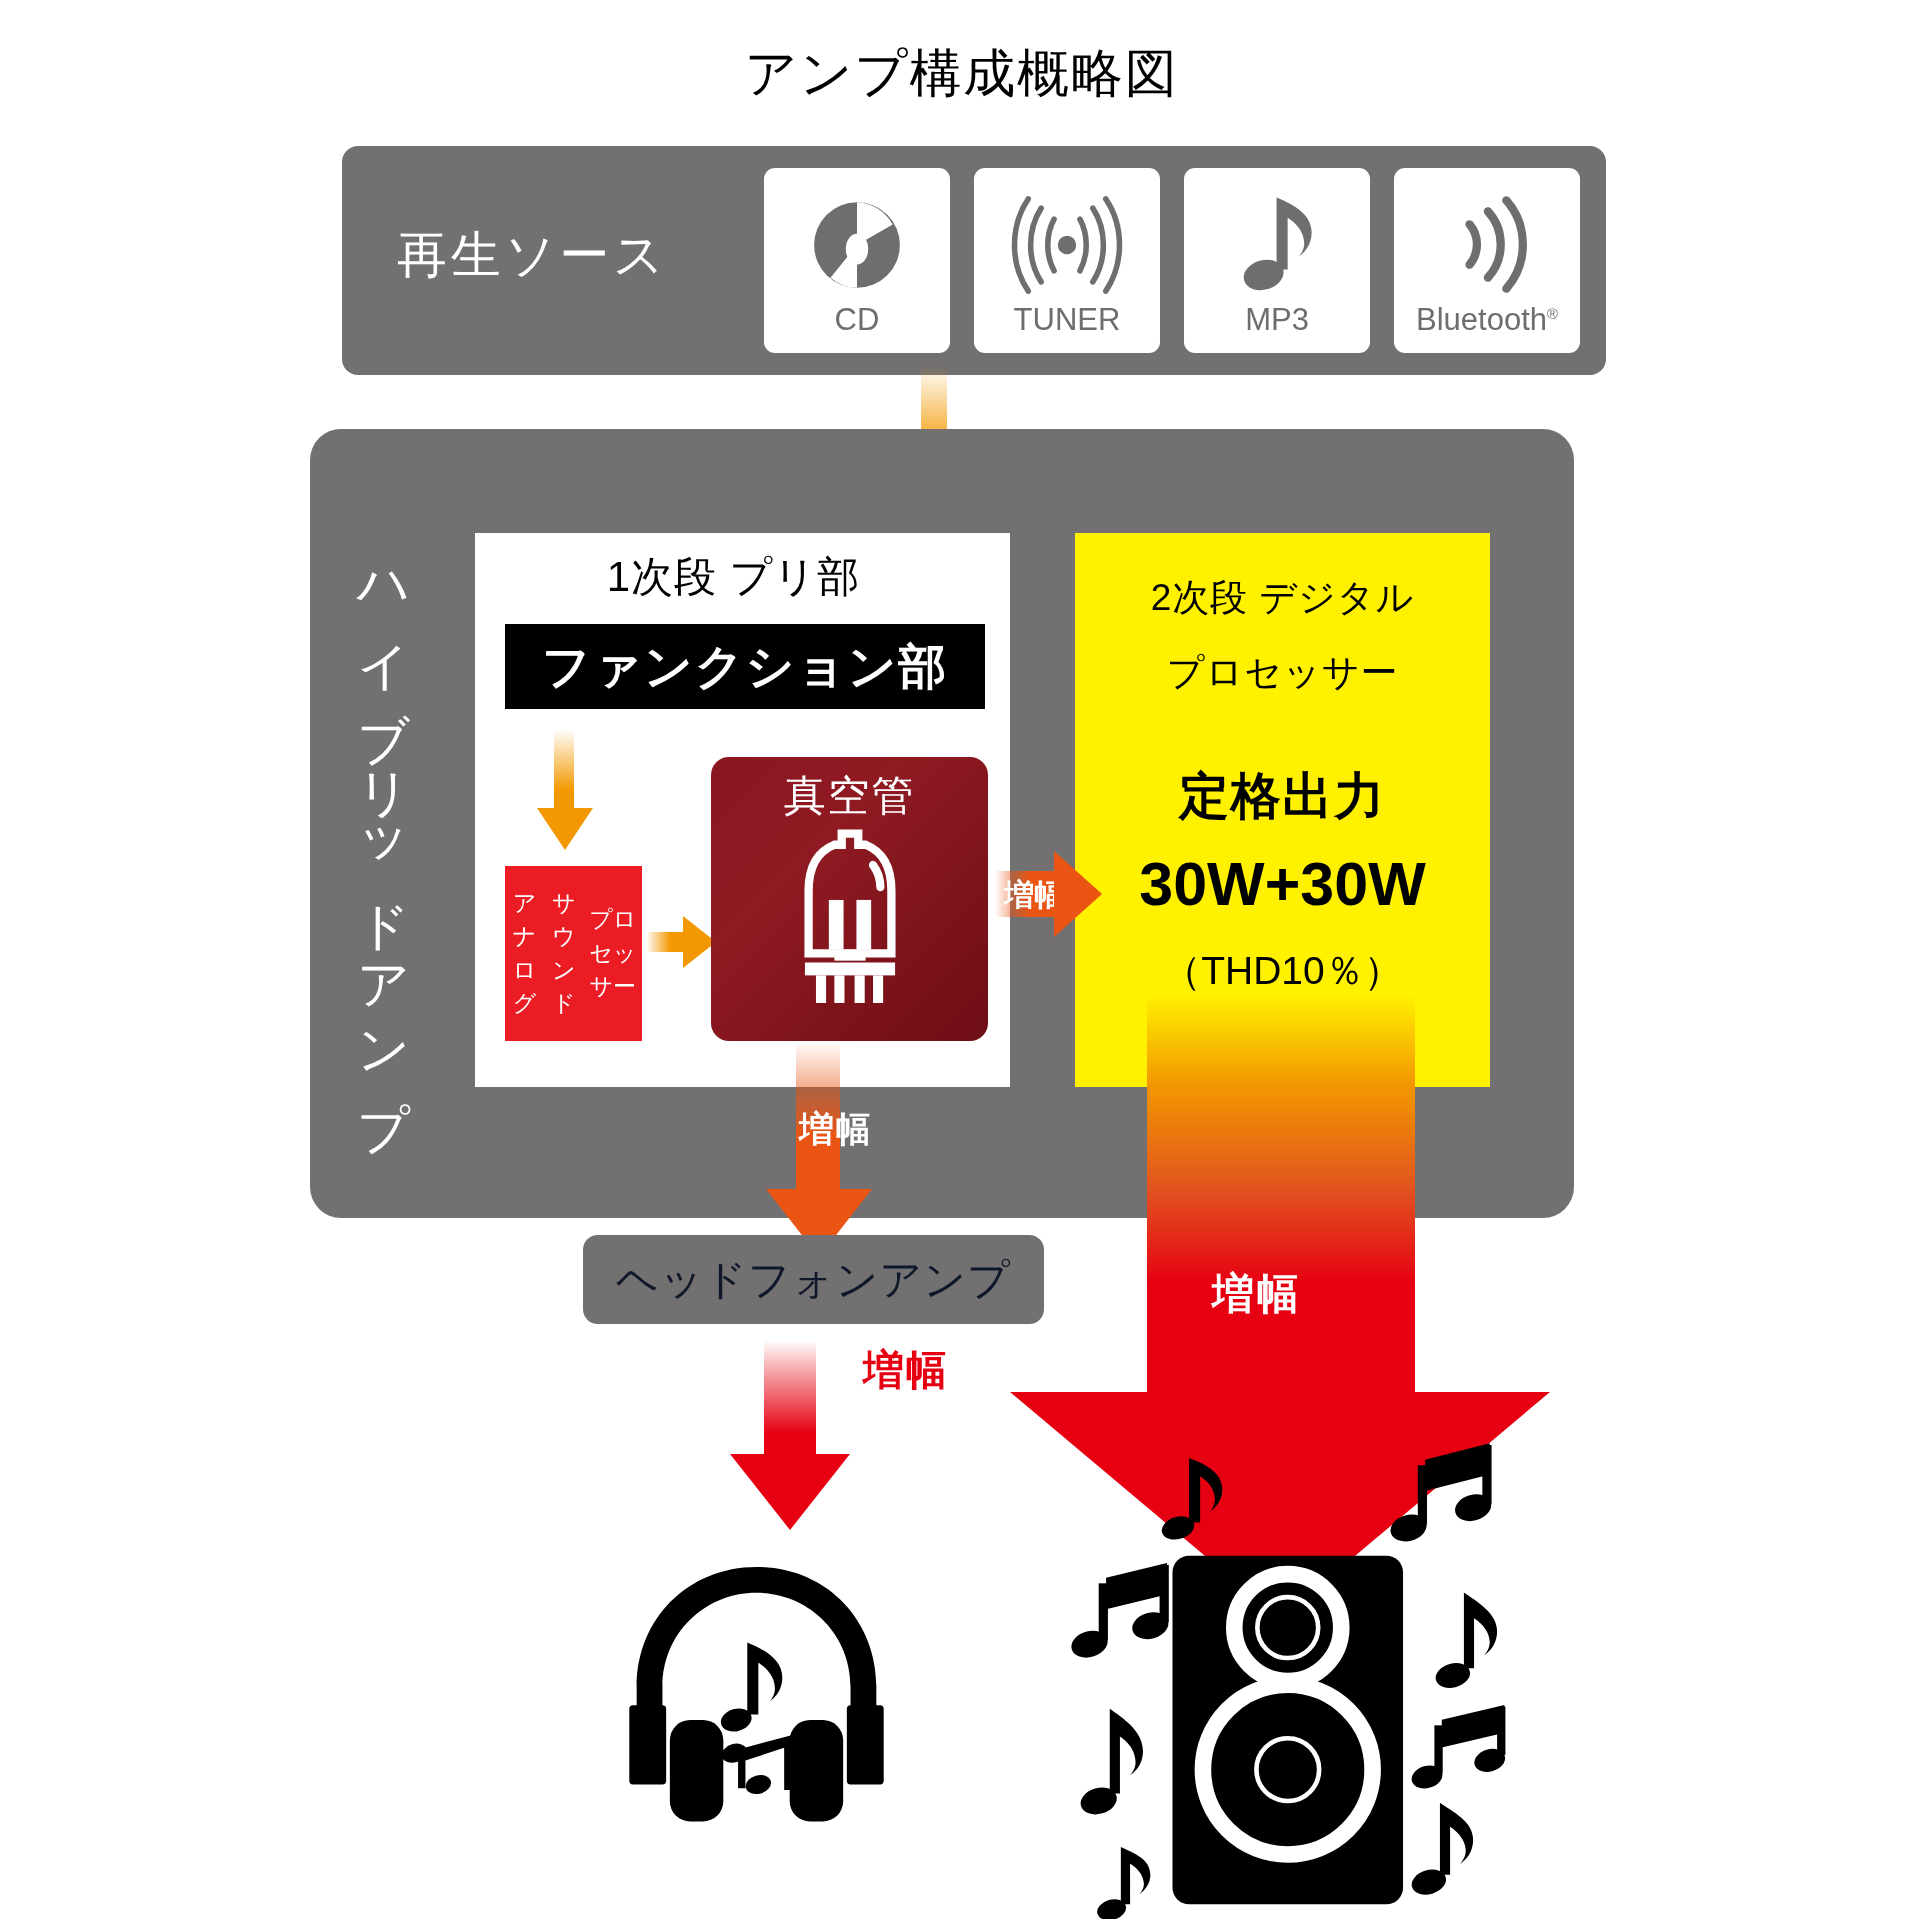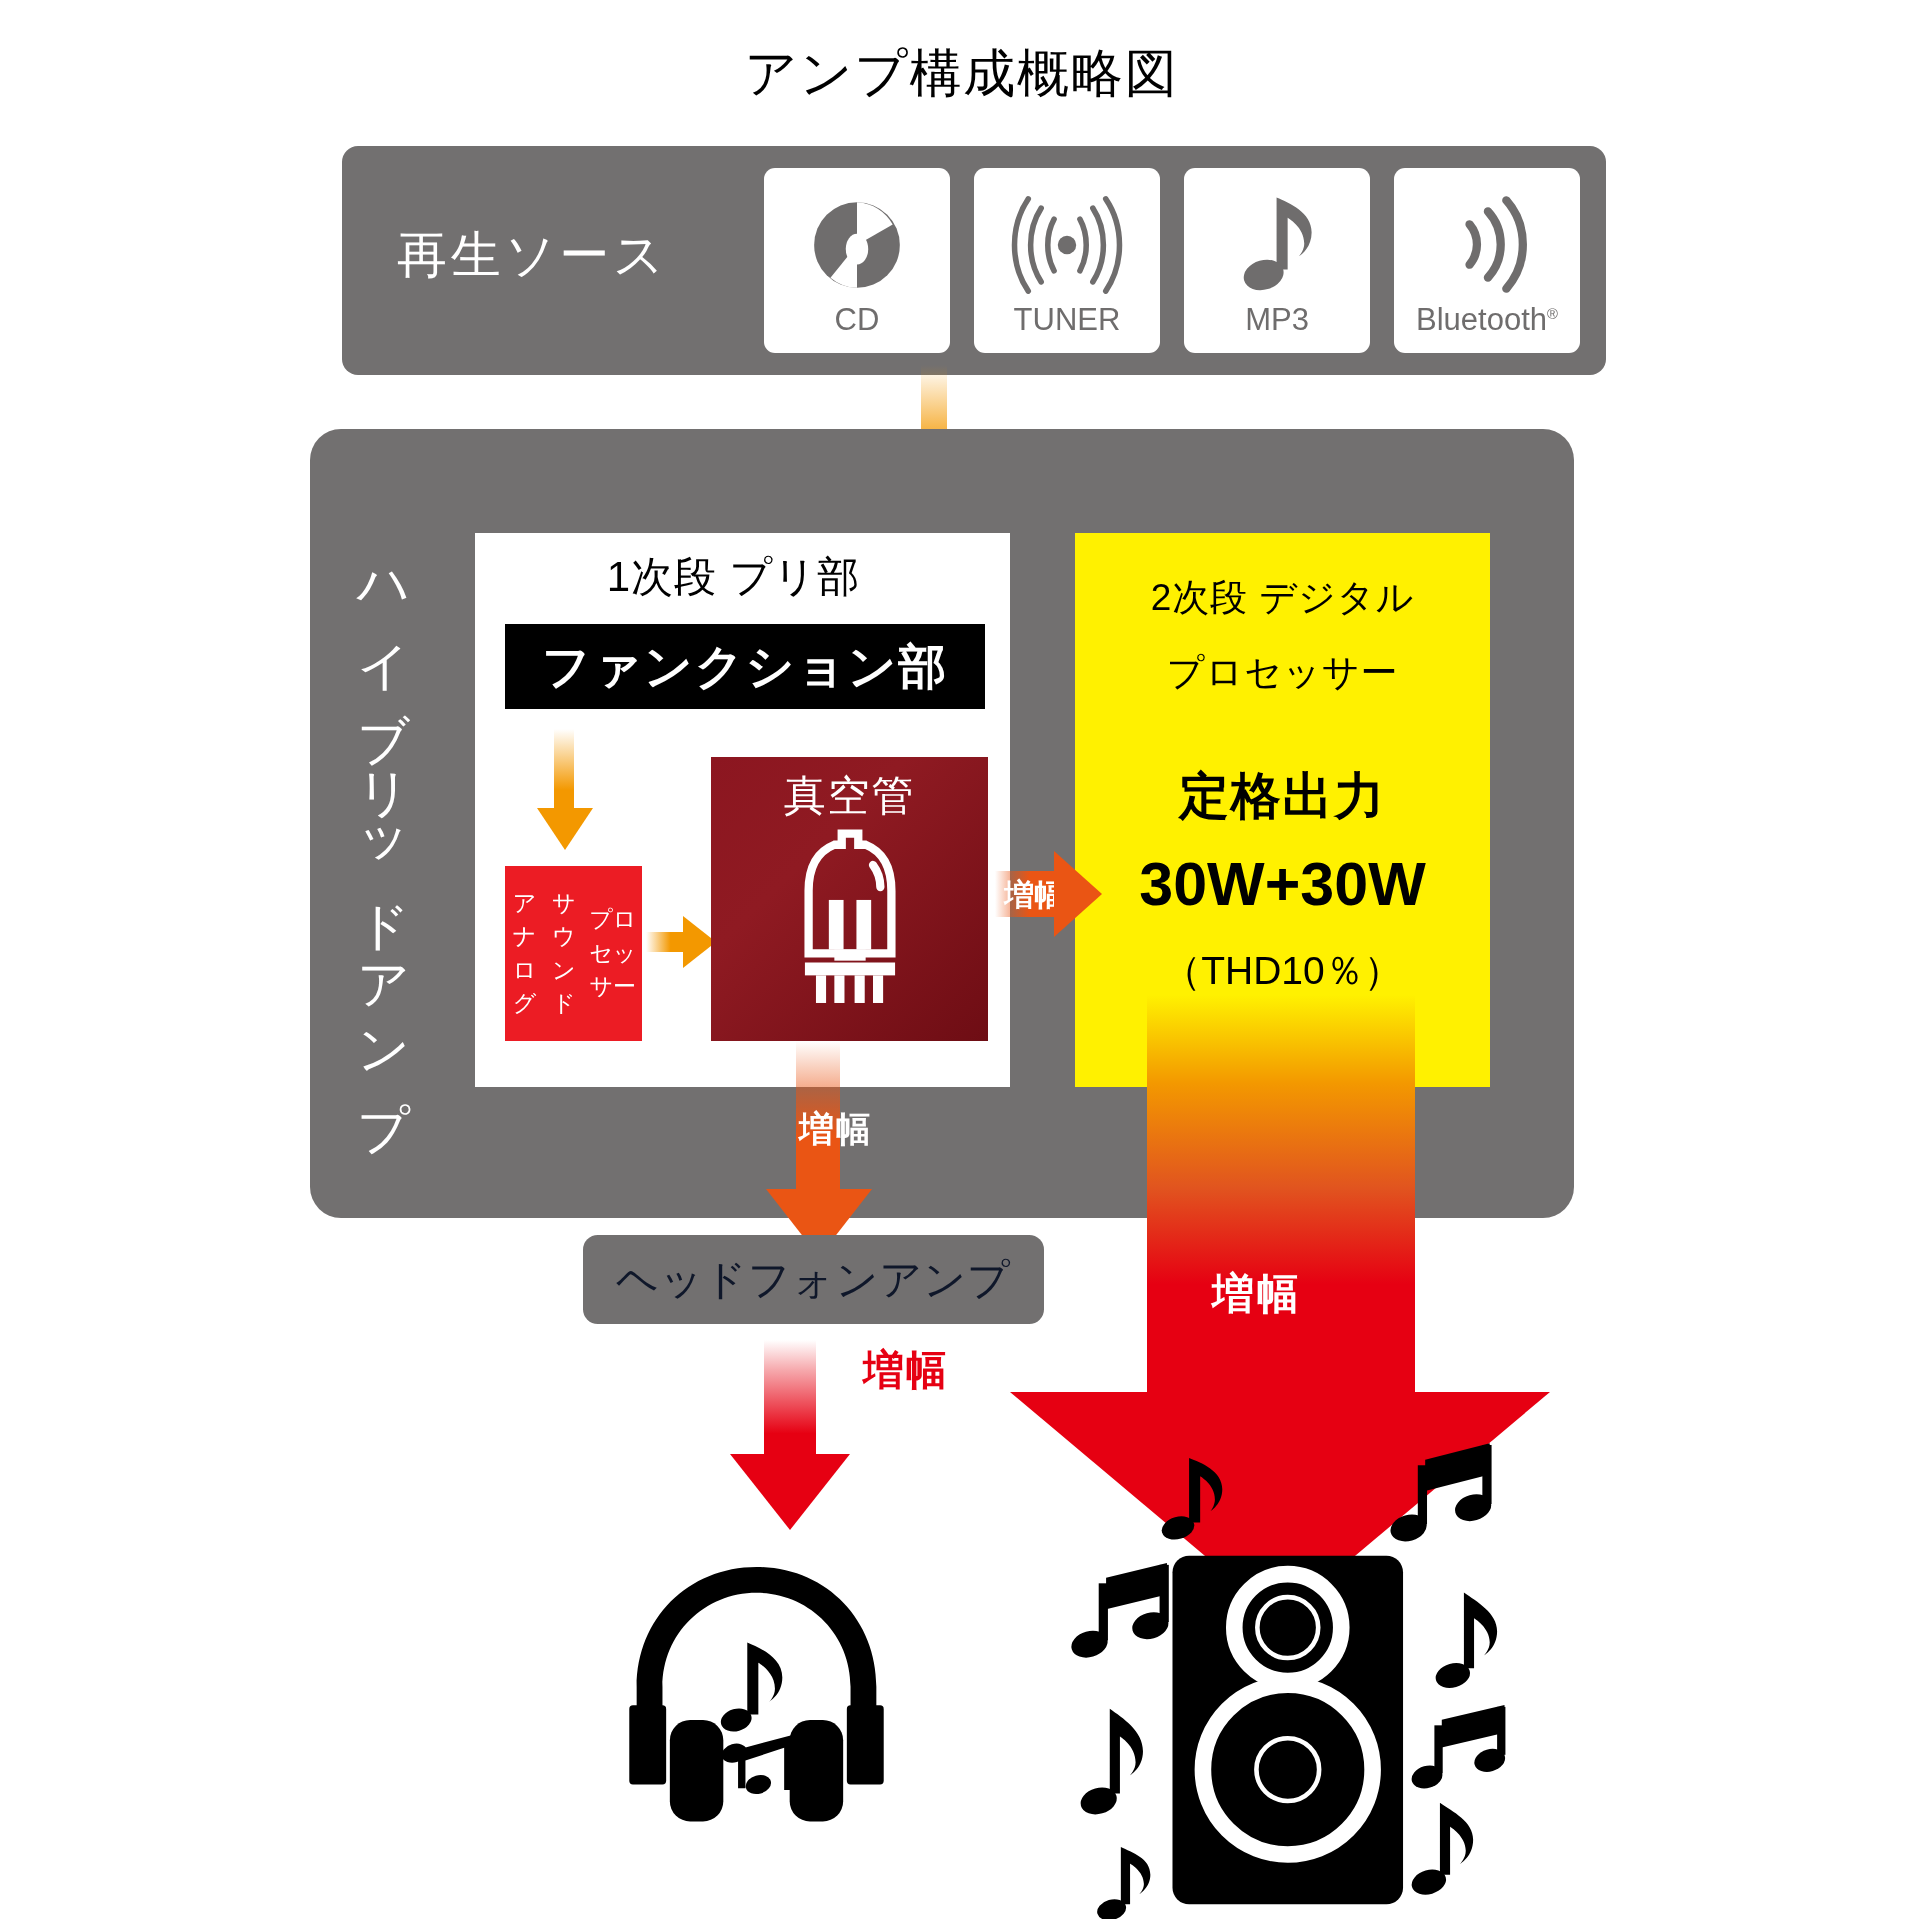--- a/index.html
+++ b/index.html
@@ -73,21 +73,21 @@
     position:absolute;left:505px;top:866px;width:137px;height:175px;
     background:#ec1c24;color:#ffffff;
     display:flex;flex-direction:row;align-items:center;justify-content:center;
     font-size:23px;line-height:1.45;text-align:center;letter-spacing:0px;
   }
 
   .tube-box{
     position:absolute;left:711px;top:757px;width:277px;height:284px;
     background:linear-gradient(135deg,#8c1620 0%,#8f1a22 35%,#6e0d14 100%);
     display:flex;flex-direction:column;align-items:center;
-    padding-top:11px;box-sizing:border-box;
+    padding-top:11px;box-sizing:border-box;border-radius:18px;
   }
   .tube-box .lbl{font-size:42px;color:#ffffff;font-weight:400;letter-spacing:1.8px;}
 
   
   .power-box{
     position:absolute;left:1075px;top:533px;width:415px;height:554px;
     background:#fff100;
     display:flex;flex-direction:column;align-items:center;
     padding-top:37px;box-sizing:border-box;
     color:#000;

